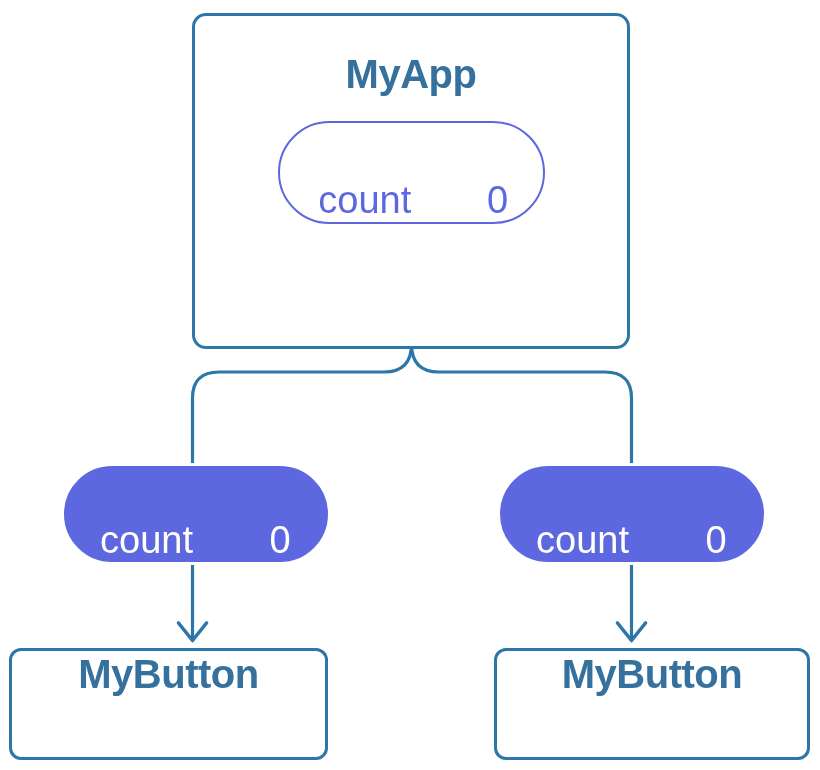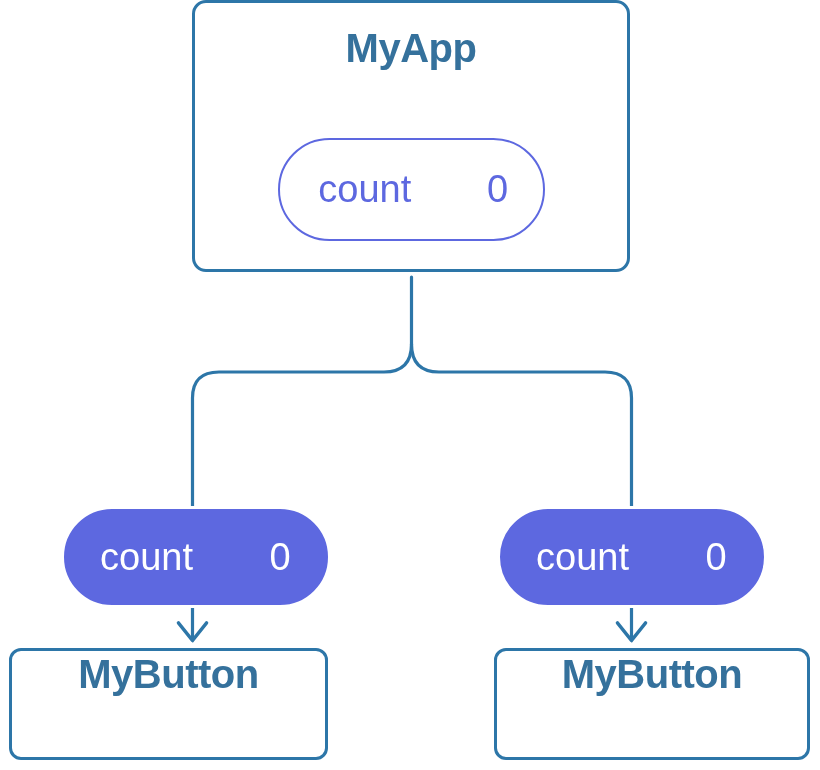--- a/index.html
+++ b/index.html
@@ -24,45 +24,44 @@
   }
   .card {
     position: absolute;
     box-sizing: border-box;
     background: #ffffff;
     border: 3px solid #2d76a8;
     border-radius: 14px;
   }
   .root-card {
     left: 192px;
-    top: 0;
+    top: 13px;
     width: 438px;
-    height: 272px;
+    height: 336px;
     display: flex;
     flex-direction: column;
     align-items: center;
-    padding-top: 22px;
+    padding-top: 35px;
   }
   .component-title {
     color: #35719c;
     font-size: 40px;
     font-weight: 600;
     letter-spacing: -0.5px;
     line-height: 1.15;
   }
   .root-card .component-title {
     margin-bottom: 24px;
   }
   .pill {
     box-sizing: border-box;
     display: flex;
-    align-items: center;
+    align-items: flex-end;
     font-size: 38px;
     overflow: hidden;
-    margin-top: 43px;
   }
   .pill-outline {
     width: 267px;
     height: 103px;
     border: 2.5px solid #5d68e0;
     border-radius: 52px;
     background: #ffffff;
     color: #5d68e0;
   }
   .pill-filled {

